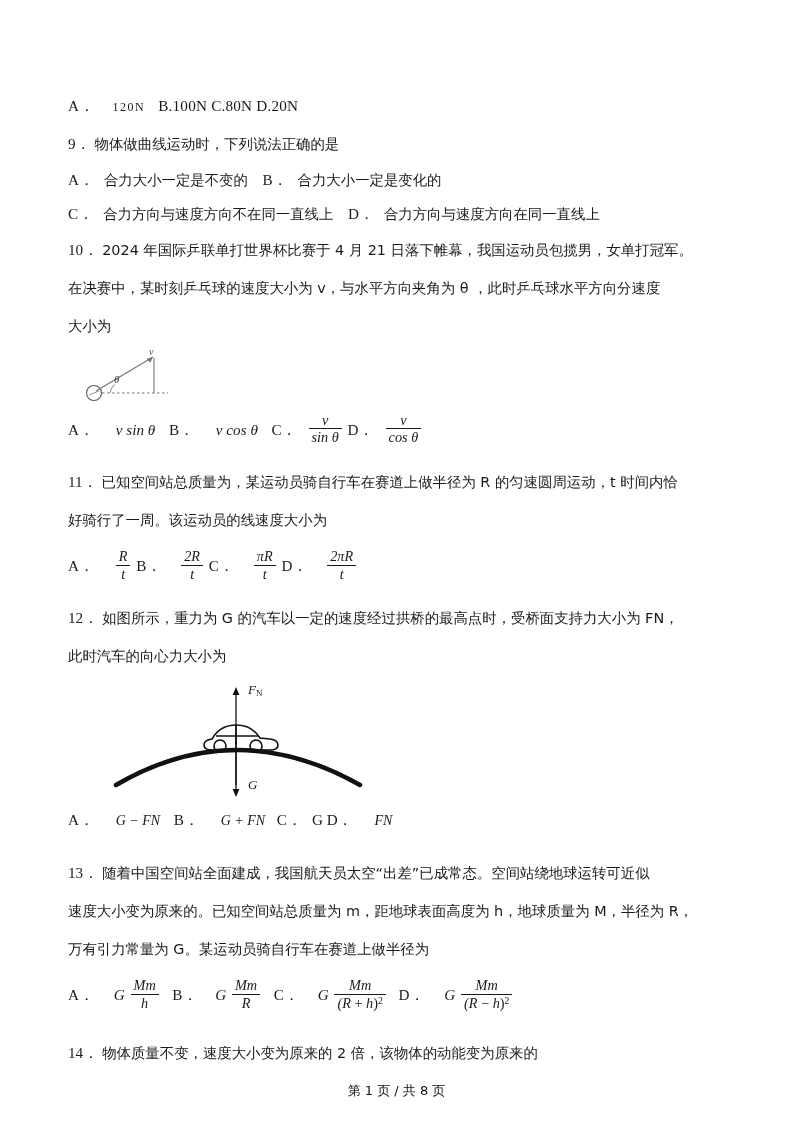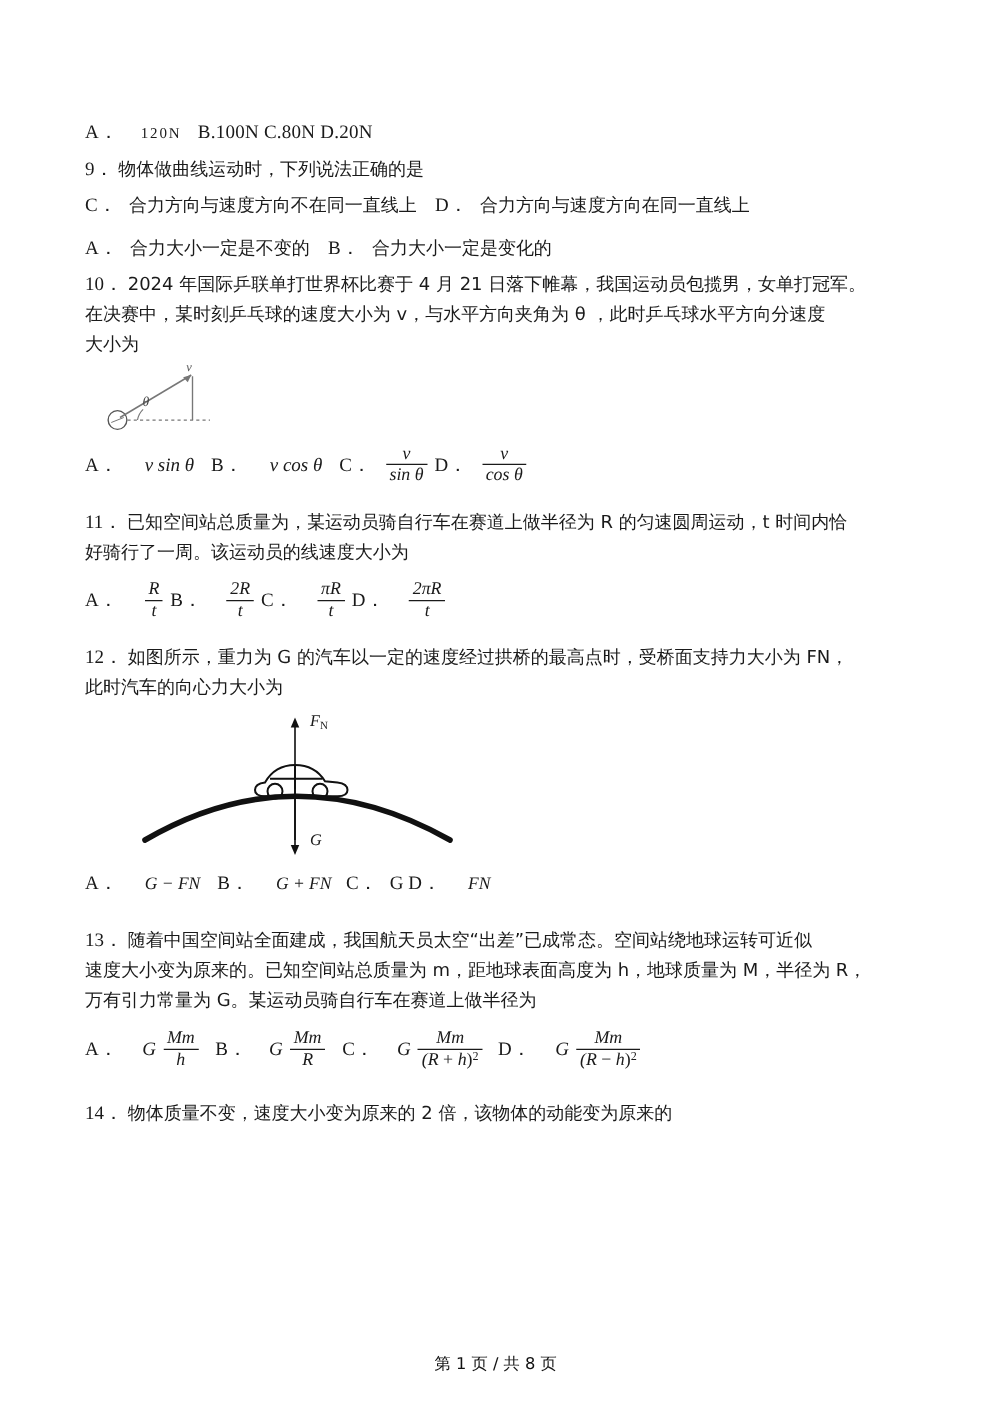--- a/index.html
+++ b/index.html
@@ -27,21 +27,21 @@
     left: 68px;
     top: 88px;
     width: 672px;
   }
   .line {
     font-size: 15.2px;
     line-height: 35px;
     letter-spacing: 0.2px;
     white-space: nowrap;
   }
-  .q-line { font-size: 15.2px; line-height: 24px; }
+  .q-line { font-size: 15.2px; line-height: 38px; }
   .opt-line { font-size: 15.2px; line-height: 34px; }
   .gap-md { height: 16px; }
   .gap-lg { height: 22px; }
 
   .lbl { font-family: "Liberation Serif", serif; }
   .num { font-family: "Liberation Serif", serif; }
   .cn { font-family: "DejaVu Sans", sans-serif; font-size: 14.4px; }
   .mi { font-style: italic; font-family: "Liberation Serif", serif; }
   .sub { font-size: 0.68em; vertical-align: -0.28em; font-style: normal;}
   .sup { font-size: 0.68em; vertical-align: 0.45em; font-style: normal;}
@@ -90,32 +90,32 @@
       <span class="lbl">B.100N</span>
       <span class="lbl">C.80N</span>
       <span class="lbl">D.20N</span>
     </div>
 
     <div class="q-line">
       <span class="lbl">9．</span>
       <span class="cn">物体做曲线运动时，下列说法正确的是</span>
     </div>
     <div class="opt-line">
+      <span class="lbl optlabel">A．</span>
+      <span class="cn">合力大小一定是不变的</span>
+      <span style="display:inline-block;width:7px"></span>
+      <span class="lbl optlabel">B．</span>
+      <span class="cn">合力大小一定是变化的</span>
+    </div>
+    <div class="opt-line">
       <span class="lbl optlabel">C．</span>
       <span class="cn">合力方向与速度方向不在同一直线上</span>
       <span style="display:inline-block;width:7px"></span>
       <span class="lbl optlabel">D．</span>
       <span class="cn">合力方向与速度方向在同一直线上</span>
-    </div>
-    <div class="opt-line">
-      <span class="lbl optlabel">A．</span>
-      <span class="cn">合力大小一定是不变的</span>
-      <span style="display:inline-block;width:7px"></span>
-      <span class="lbl optlabel">B．</span>
-      <span class="cn">合力大小一定是变化的</span>
     </div>
 
     <div class="q-line">
       <span class="lbl">10．</span>
       <span class="cn">2024 年国际乒联单打世界杯比赛于 4 月 21 日落下帷幕，我国运动员包揽男，女单打冠军。</span>
     </div>
     <div class="q-line">
       <span class="cn">在决赛中，某时刻乒乓球的速度大小为 v，与水平方向夹角为 θ ，此时乒乓球水平方向分速度</span>
     </div>
     <div class="q-line">

